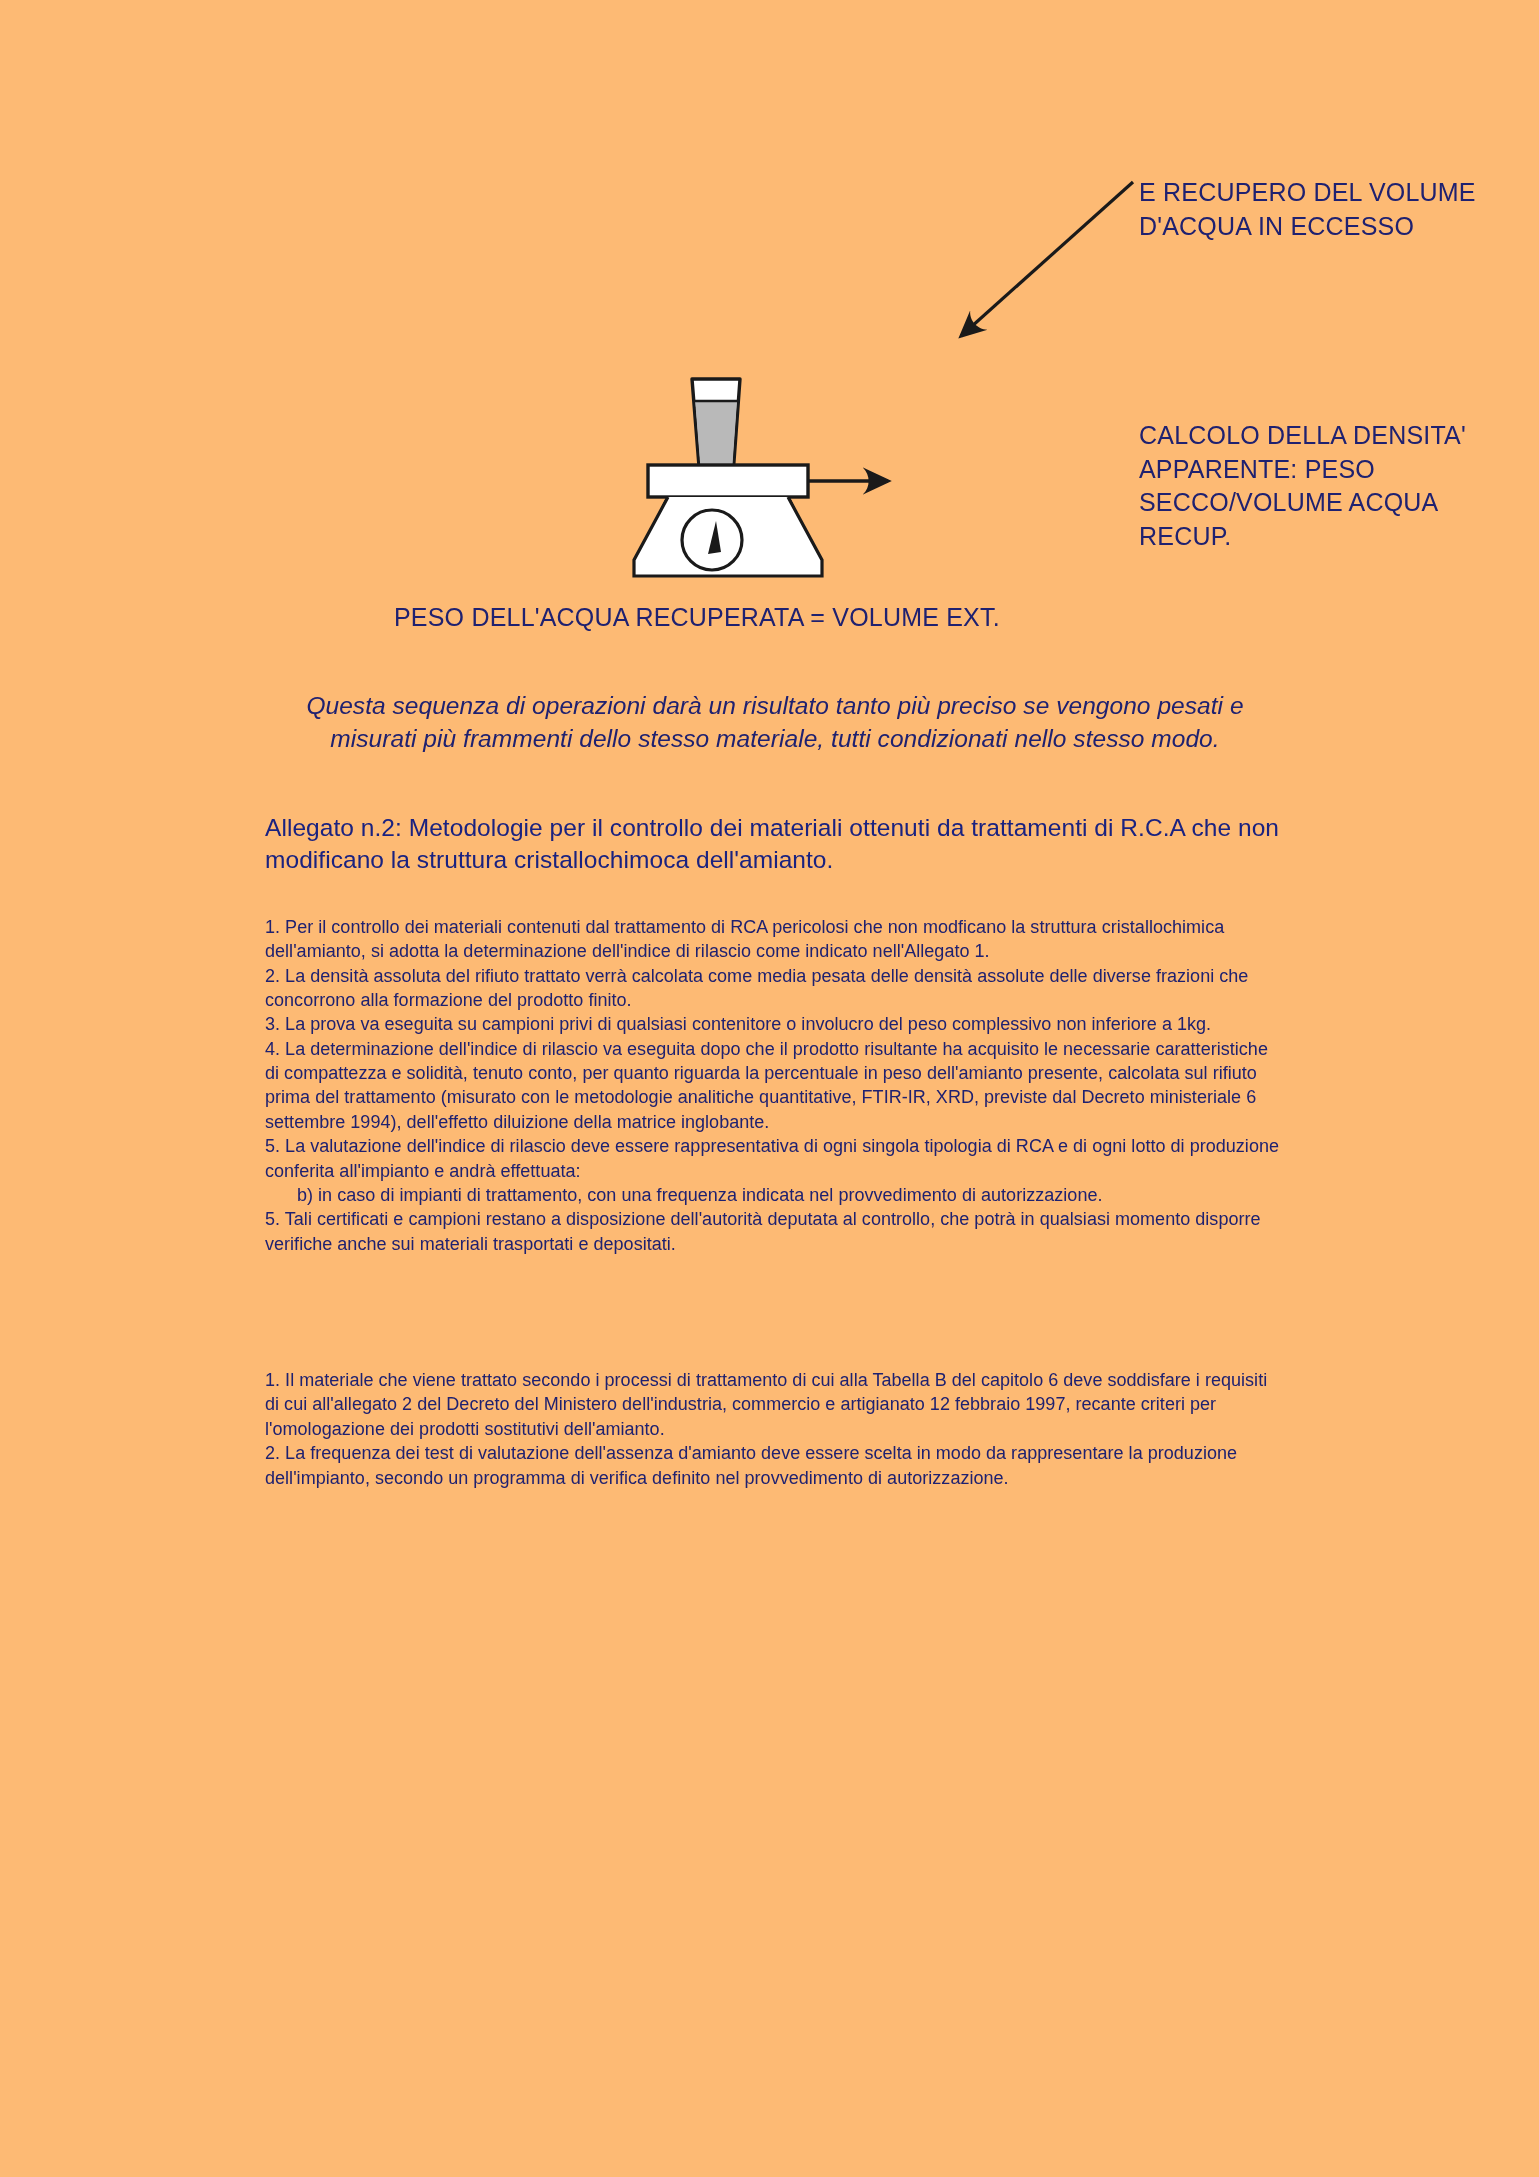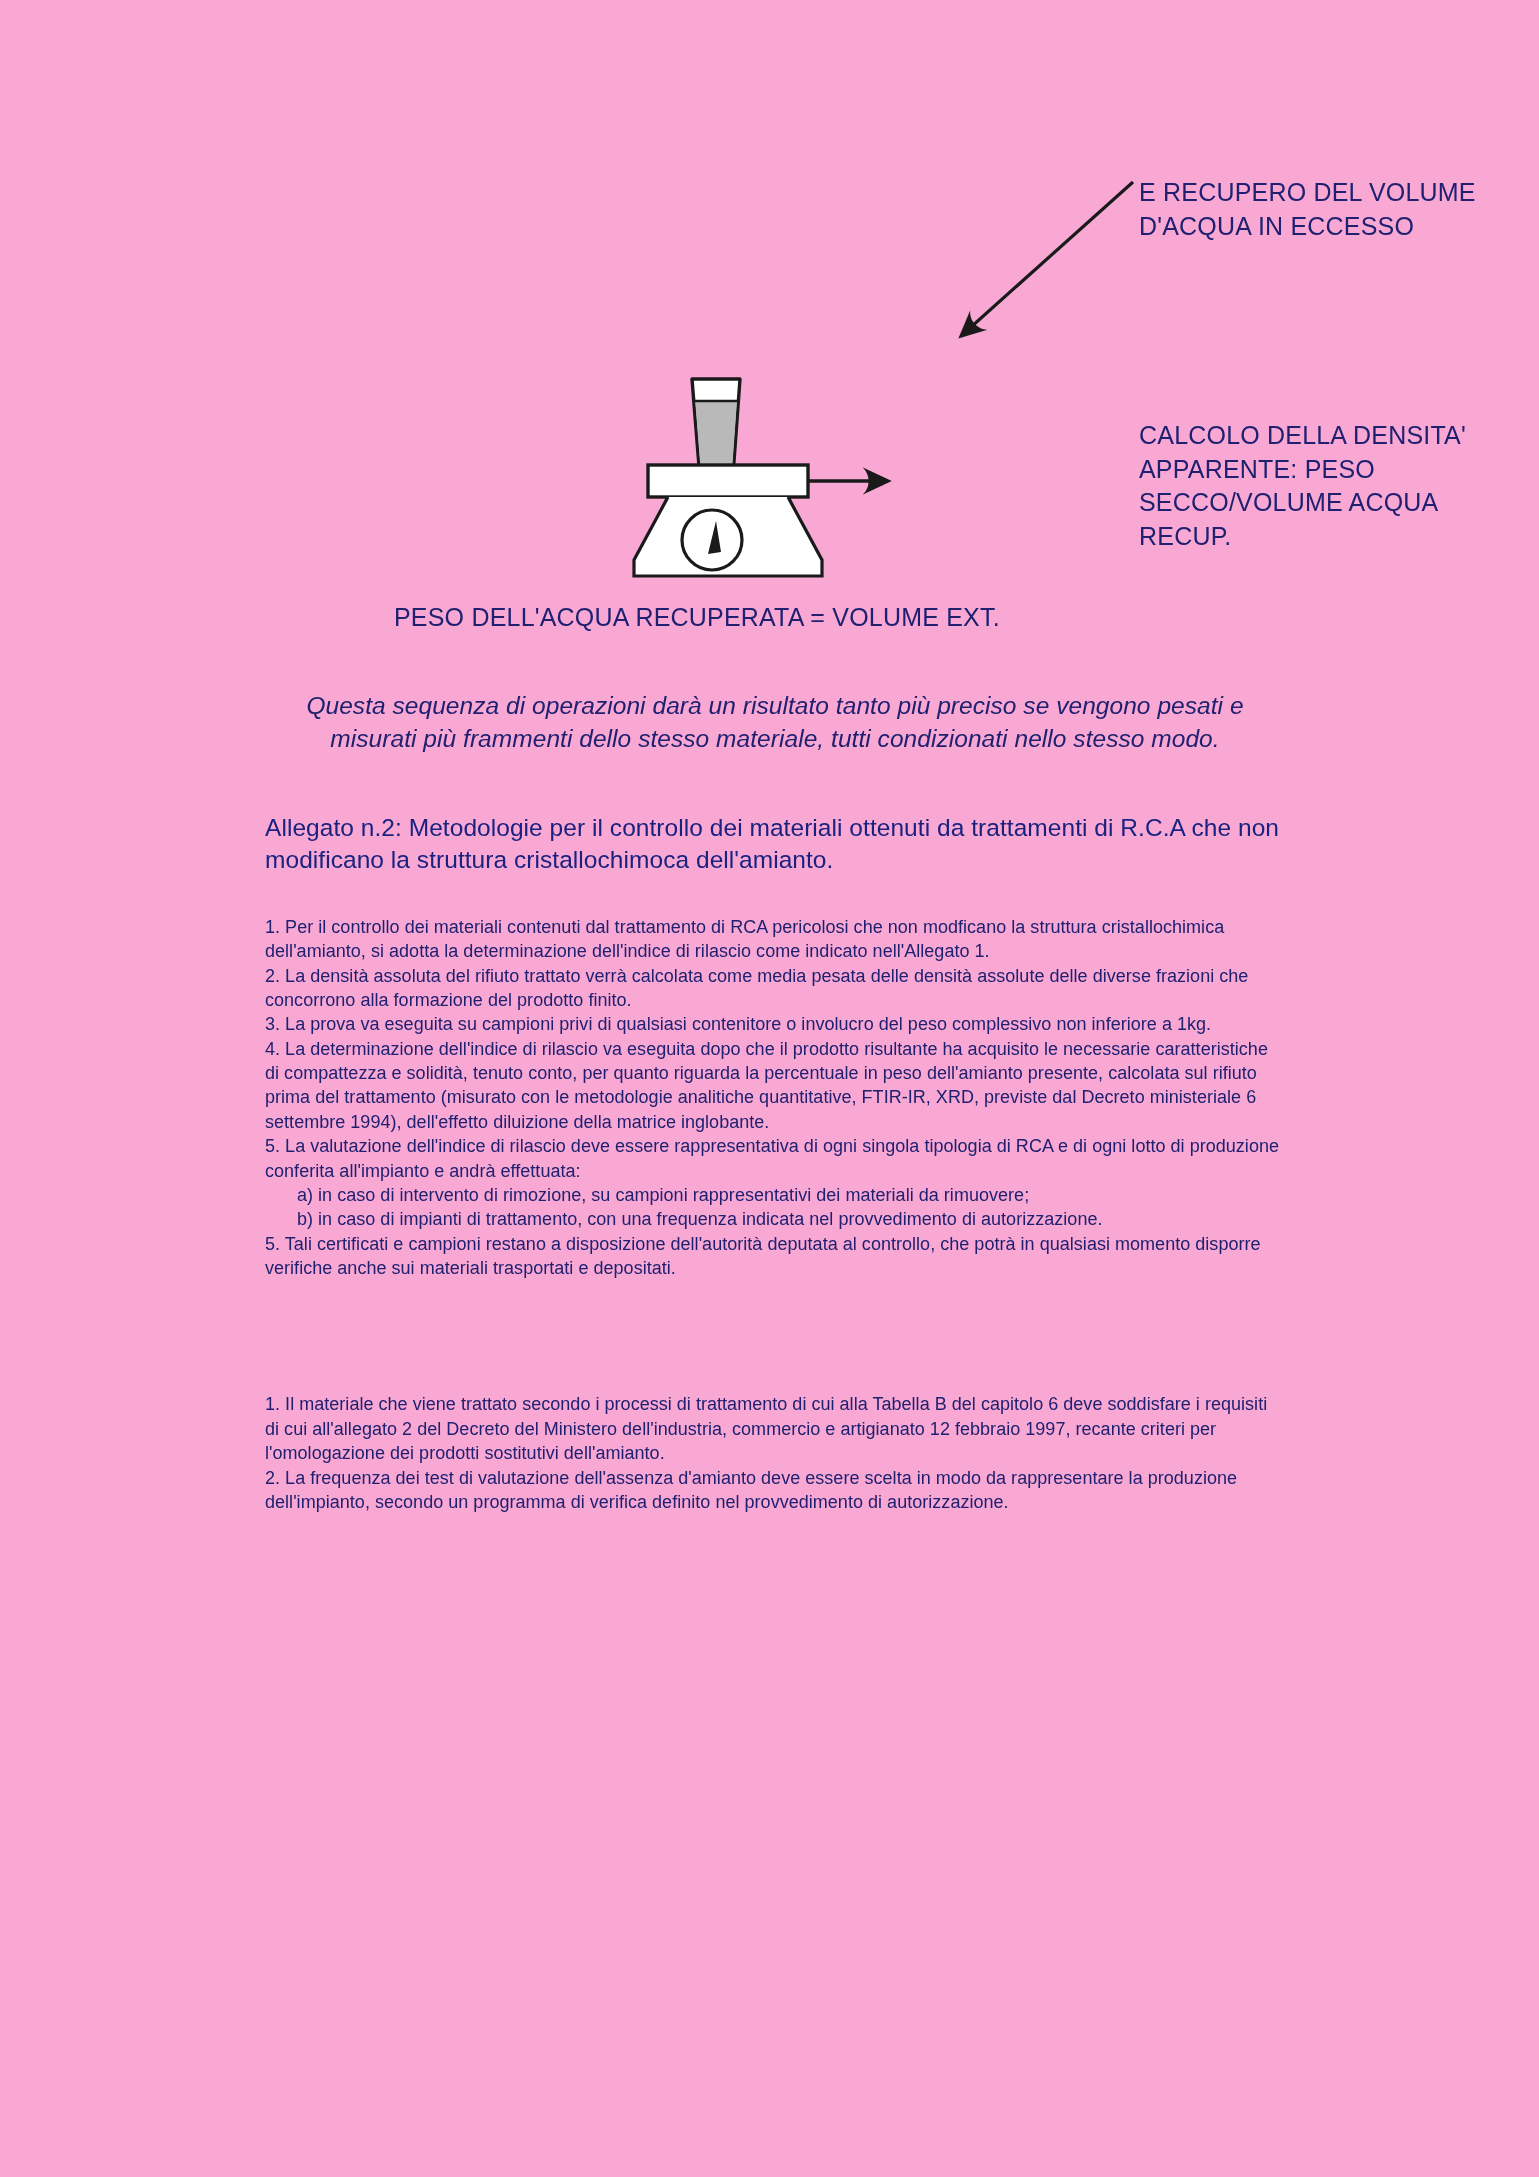--- a/index.html
+++ b/index.html
@@ -12,21 +12,21 @@
     height: 2177px;
     position: relative;
     font-family: "Liberation Sans", sans-serif;
     color: #1c1c6e;
     overflow: hidden;
   }
 
   .page {
     position: absolute;
     inset: 0;
-    background: #f9a8d4;
+    background: #fdba74;
   }
 
   
   .diagram {
     position: absolute;
     left: 0;
     top: 0;
     width: 1539px;
     height: 660px;
   }
@@ -187,23 +187,20 @@
     <h2 class="heading">Allegato n.2: Metodologie per il controllo dei materiali ottenuti da trattamenti di R.C.A che non modificano la struttura cristallochimoca dell'amianto.</h2>
 
     <div class="spacer-md"></div>
 
     <p class="para">1. Per il controllo dei materiali contenuti dal trattamento di RCA pericolosi che non modficano la struttura cristallochimica dell'amianto, si adotta la determinazione dell'indice di rilascio come indicato nell'Allegato 1.</p>
     <p class="para">2. La densità assoluta del rifiuto trattato verrà calcolata come media pesata delle densità assolute delle diverse frazioni che concorrono alla formazione del prodotto finito.</p>
     <p class="para">3. La prova va eseguita su campioni privi di qualsiasi contenitore o involucro del peso complessivo non inferiore a 1kg.</p>
     <p class="para">4. La determinazione dell'indice di rilascio va eseguita dopo che il prodotto risultante ha acquisito le necessarie caratteristiche di compattezza e solidità, tenuto conto, per quanto riguarda la percentuale in peso dell'amianto presente, calcolata sul rifiuto prima del trattamento (misurato con le metodologie analitiche quantitative, FTIR-IR, XRD, previste dal Decreto ministeriale 6 settembre 1994), dell'effetto diluizione della matrice inglobante.</p>
     <p class="para">5. La valutazione dell'indice di rilascio deve essere rappresentativa di ogni singola tipologia di RCA e di ogni lotto di produzione conferita all'impianto e andrà effettuata:</p>
     <p class="para">
-      <span class="sub">a) in caso di intervento di rimozione, su campioni rappresentativi dei materiali da rimuovere;</span>
-    </p>
-    <p class="para">
       <span class="sub">b) in caso di impianti di trattamento, con una frequenza indicata nel provvedimento di autorizzazione.</span>
     </p>
     <p class="para">5. Tali certificati e campioni restano a disposizione dell'autorità deputata al controllo, che potrà in qualsiasi momento disporre verifiche anche sui materiali trasportati e depositati.</p>
 
     <div class="spacer-xl"></div>
 
 
     <div class="spacer-md"></div>
 
     <p class="para">1. Il materiale che viene trattato secondo i processi di trattamento di cui alla Tabella B del capitolo 6 deve soddisfare i requisiti di cui all'allegato 2 del Decreto del Ministero dell'industria, commercio e artigianato 12 febbraio 1997, recante criteri per l'omologazione dei prodotti sostitutivi dell'amianto.</p>

